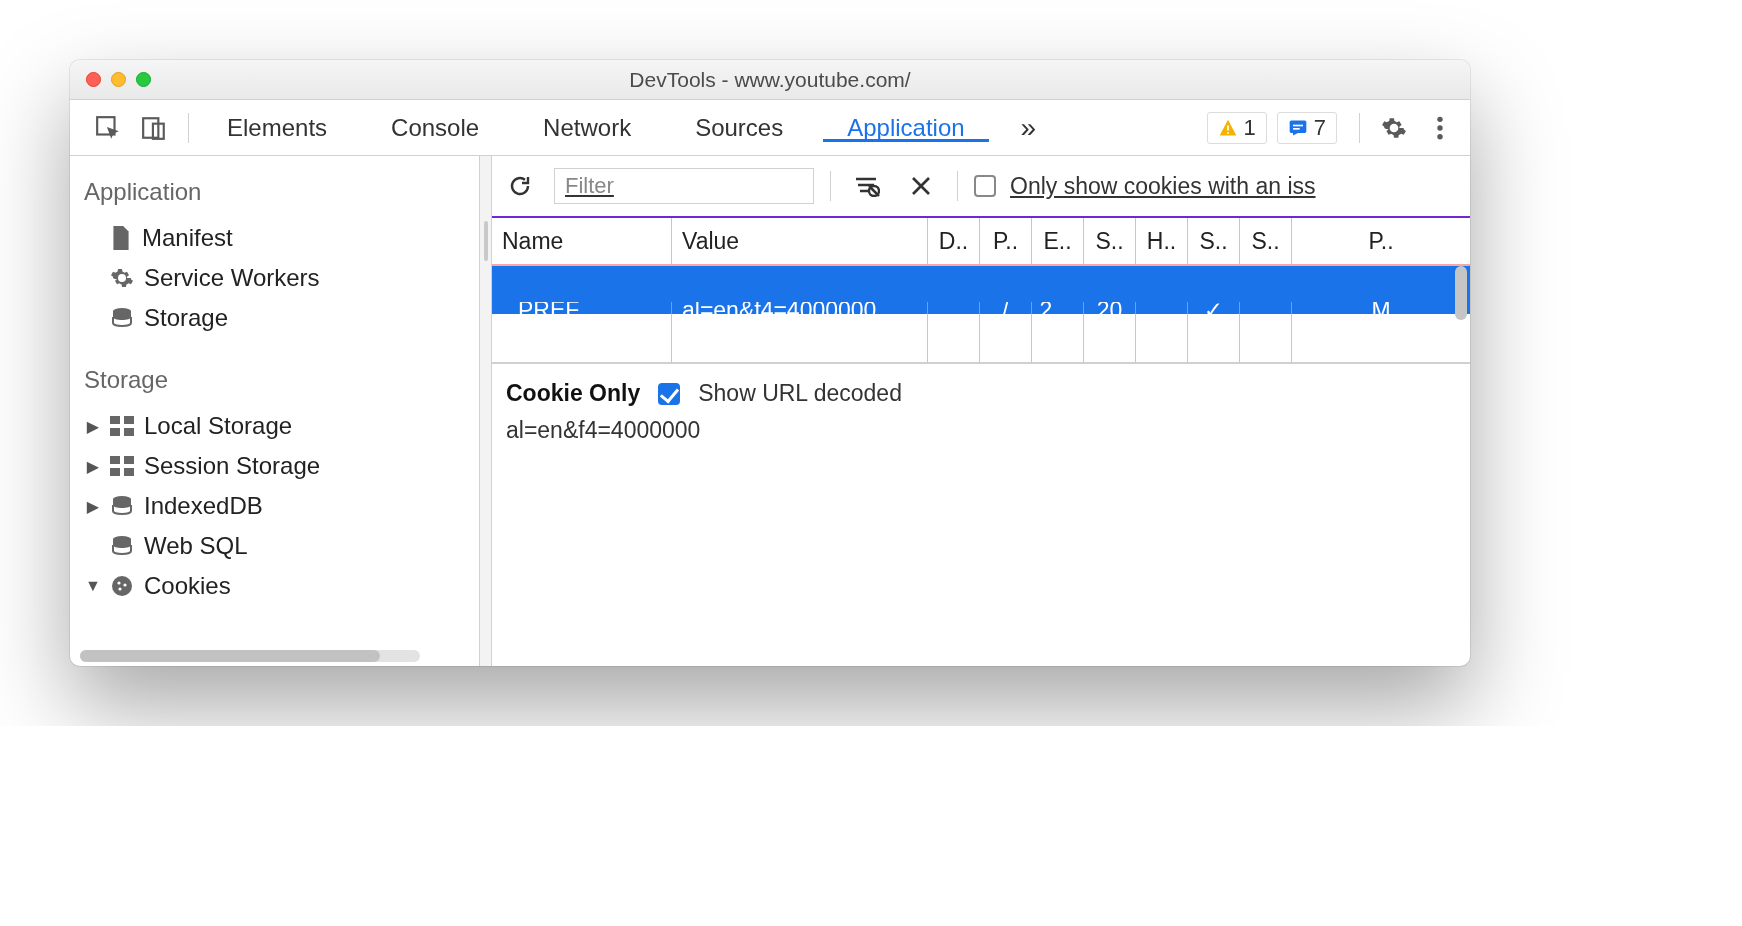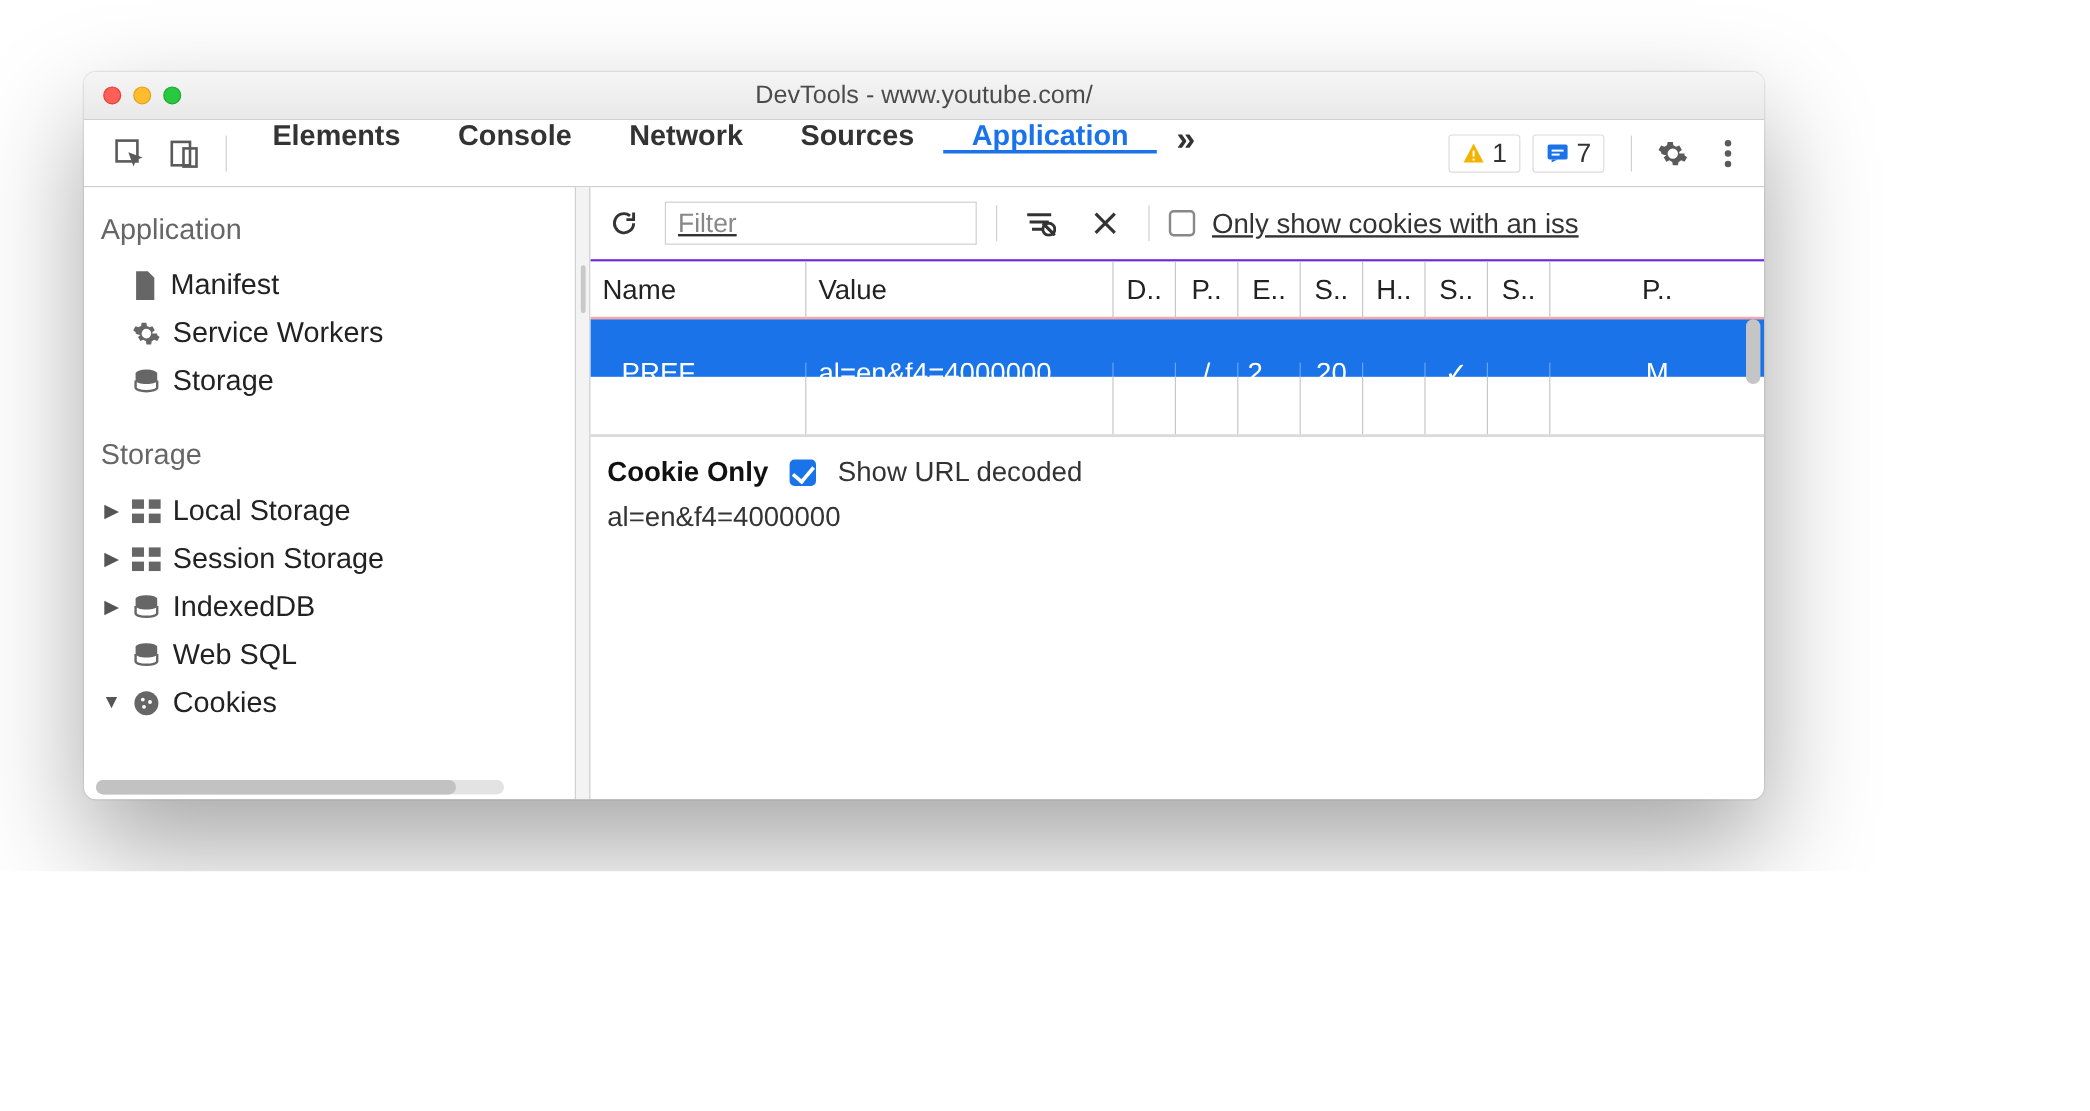--- a/index.html
+++ b/index.html
@@ -39,21 +39,21 @@
   .toolbar {
     display:flex;
     align-items:center;
     height:56px;
     border-bottom:1px solid #d0d0d0;
     padding:0 10px 0 18px;
     gap:6px;
   }
   .icon-btn { width:40px; height:40px; display:flex; align-items:center; justify-content:center; color:#5a5a5a; cursor:pointer;}
   .vsep { width:1px; height:30px; background:#d0d0d0; margin:0 8px;}
-  .tabs { display:flex; align-items:flex-start; height:100%; gap:0; flex:1;font-weight:bold;}
+  .tabs { display:flex; align-items:center; height:100%; gap:16px; flex:1;}
   .tab { padding:0 24px; display:flex; align-items:center; color:#333; cursor:pointer; font-size:24px;}
   .tab.active { color:#1a73e8; box-shadow: inset 0 -3px 0 #1a73e8;}
   .more-tabs { padding:0 16px; display:flex; align-items:center; font-size:28px; color:#333; cursor:pointer;}
   .badge-group{ display:flex; gap:10px; align-items:center; margin-right:8px;}
   .badge { display:flex; align-items:center; gap:6px; border:1px solid #dcdcdc; border-radius:3px; padding:2px 10px; font-size:22px; color:#333; cursor:pointer;}
   .badge svg{flex:none;}
   
   .body { display:flex; height:510px; }
   .sidebar {
     width:410px;

